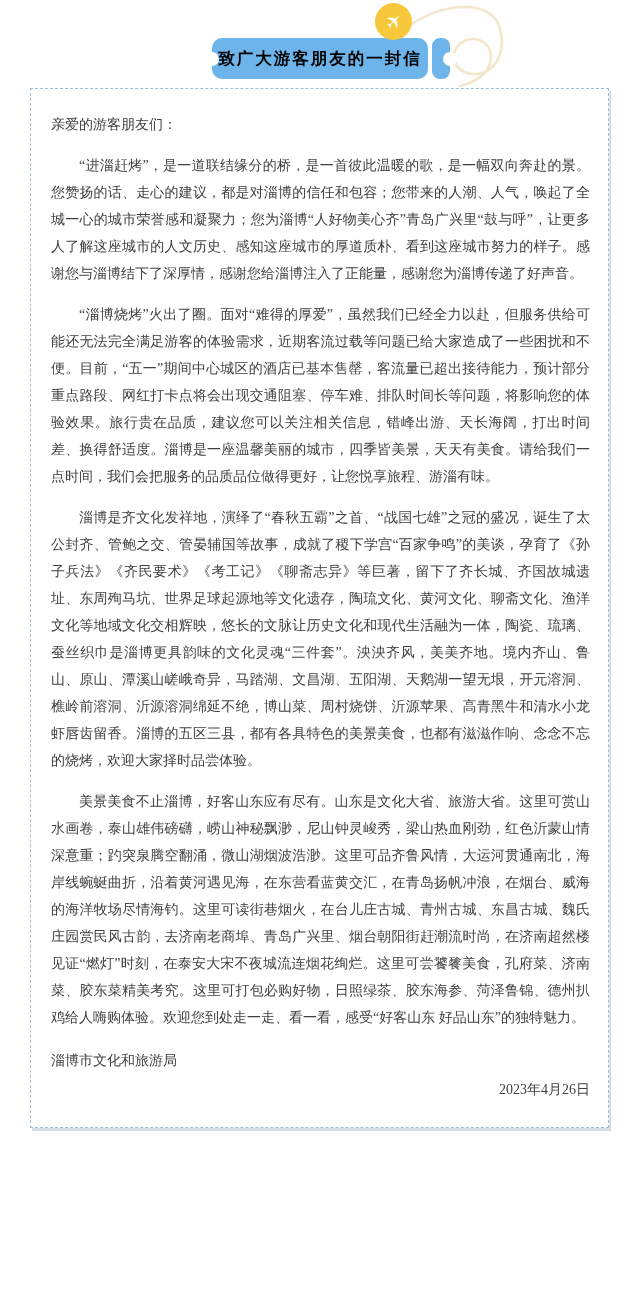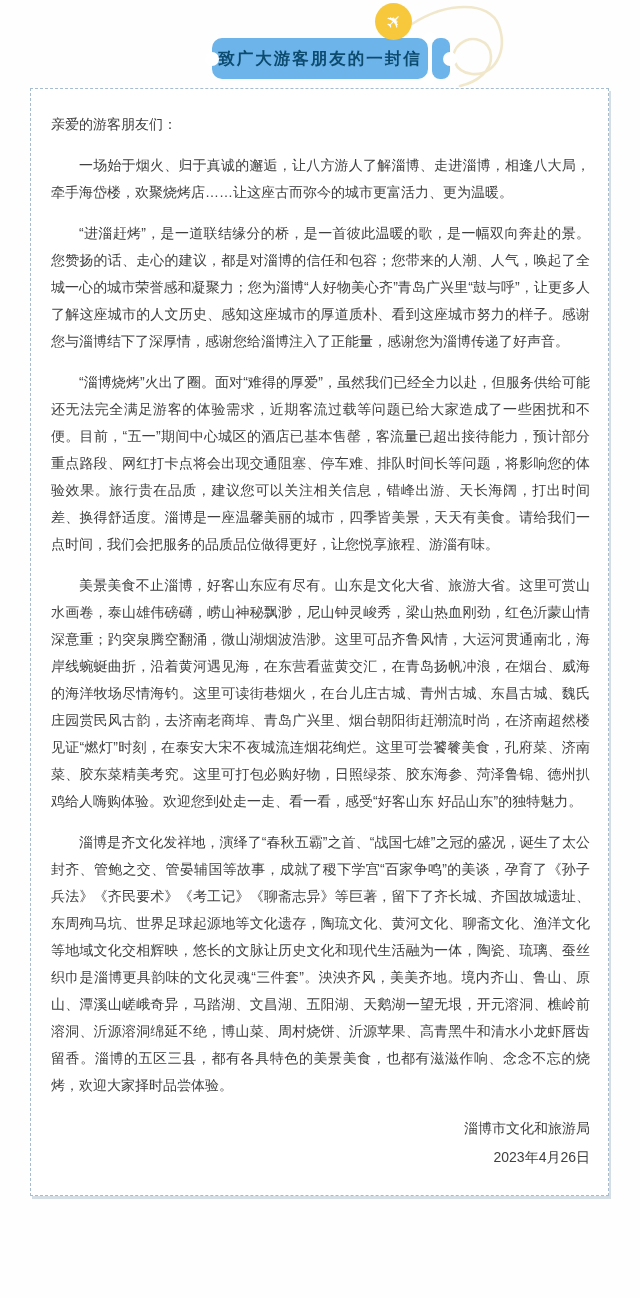--- a/index.html
+++ b/index.html
@@ -19,36 +19,36 @@
   .badge-main{
     position:absolute;left:0;top:0;width:216px;height:41px;background:#6db4ea;border-radius:10px;
     display:flex;align-items:center;justify-content:center;
   }
   .badge-stub{position:absolute;left:220px;top:0;width:18px;height:41px;background:#6db4ea;border-radius:8px;}
   .notch{position:absolute;background:#ffffff;border-radius:50%;}
   .notch-left{width:14px;height:14px;left:-7px;top:13.5px;}
   .notch-right{width:14px;height:14px;right:-7px;top:13.5px;}
   .notch-top{width:11px;height:11px;left:212px;top:-6px;}
   .notch-bottom{width:11px;height:11px;left:212px;bottom:-6px;}
-  .badge-title{color:#0c4a6e;font-size:16.5px;font-weight:bold;letter-spacing:2px;white-space:nowrap;}
+  .badge-title{color:#000000;font-size:16.5px;font-weight:bold;letter-spacing:2px;white-space:nowrap;}
 
   
   .card{
     position:relative;margin:0 31px 14px 30px;background:#ffffff;
     border:1px dashed #a8bcd0;
     box-shadow:2px 3px 0 rgba(148,168,190,0.38);
     padding:22px 18px 24px 20px;
   }
   .card p{
     margin:0 0 14px 0;
     font-size:14px;line-height:27px;color:#404040;
-    text-align:justify;text-indent:2em;font-weight:500;
+    text-align:justify;text-indent:2em;font-weight:500;font-family:Liberation Serif, serif;
   }
   .card p.salutation{text-indent:0;}
-  .card p.sig{ text-align:right;text-indent:0;margin:16px 0 0 0;}
+  .card p.sig{ text-indent:0;margin:16px 0 0 0;}
   .card p.sig-date{text-align:right;text-indent:0;margin:2px 0 0 0;}
 </style>
 </head>
 <body>
 
 <div class="page">
 
   <div class="header">
 
     <div class="trail">
@@ -69,22 +69,21 @@
       <div class="badge-stub">
         <span class="notch notch-right"></span>
       </div>
       <span class="notch notch-top"></span>
       <span class="notch notch-bottom"></span>
     </div>
   </div>
 
   <div class="card">
     <p class="salutation">亲爱的游客朋友们：</p>
-    <p>一场始于烟火、归于真诚的邂逅，让八方游人了解淄博、走进淄博，相逢八大局，牵手海岱楼，欢聚烧烤店……让这座古而弥今的城市更富活力、更为温暖。</p>
     <p>“进淄赶烤”，是一道联结缘分的桥，是一首彼此温暖的歌，是一幅双向奔赴的景。您赞扬的话、走心的建议，都是对淄博的信任和包容；您带来的人潮、人气，唤起了全城一心的城市荣誉感和凝聚力；您为淄博“人好物美心齐”青岛广兴里“鼓与呼”，让更多人了解这座城市的人文历史、感知这座城市的厚道质朴、看到这座城市努力的样子。感谢您与淄博结下了深厚情，感谢您给淄博注入了正能量，感谢您为淄博传递了好声音。</p>
     <p>“淄博烧烤”火出了圈。面对“难得的厚爱”，虽然我们已经全力以赴，但服务供给可能还无法完全满足游客的体验需求，近期客流过载等问题已给大家造成了一些困扰和不便。目前，“五一”期间中心城区的酒店已基本售罄，客流量已超出接待能力，预计部分重点路段、网红打卡点将会出现交通阻塞、停车难、排队时间长等问题，将影响您的体验效果。旅行贵在品质，建议您可以关注相关信息，错峰出游、天长海阔，打出时间差、换得舒适度。淄博是一座温馨美丽的城市，四季皆美景，天天有美食。请给我们一点时间，我们会把服务的品质品位做得更好，让您悦享旅程、游淄有味。</p>
+    <p>淄博是齐文化发祥地，演绎了“春秋五霸”之首、“战国七雄”之冠的盛况，诞生了太公封齐、管鲍之交、管晏辅国等故事，成就了稷下学宫“百家争鸣”的美谈，孕育了《孙子兵法》《齐民要术》《考工记》《聊斋志异》等巨著，留下了齐长城、齐国故城遗址、东周殉马坑、世界足球起源地等文化遗存，陶琉文化、黄河文化、聊斋文化、渔洋文化等地域文化交相辉映，悠长的文脉让历史文化和现代生活融为一体，陶瓷、琉璃、蚕丝织巾是淄博更具韵味的文化灵魂“三件套”。泱泱齐风，美美齐地。境内齐山、鲁山、原山、潭溪山嵯峨奇异，马踏湖、文昌湖、五阳湖、天鹅湖一望无垠，开元溶洞、樵岭前溶洞、沂源溶洞绵延不绝，博山菜、周村烧饼、沂源苹果、高青黑牛和清水小龙虾唇齿留香。淄博的五区三县，都有各具特色的美景美食，也都有滋滋作响、念念不忘的烧烤，欢迎大家择时品尝体验。</p>
     <p>美景美食不止淄博，好客山东应有尽有。山东是文化大省、旅游大省。这里可赏山水画卷，泰山雄伟磅礴，崂山神秘飘渺，尼山钟灵峻秀，梁山热血刚劲，红色沂蒙山情深意重；趵突泉腾空翻涌，微山湖烟波浩渺。这里可品齐鲁风情，大运河贯通南北，海岸线蜿蜒曲折，沿着黄河遇见海，在东营看蓝黄交汇，在青岛扬帆冲浪，在烟台、威海的海洋牧场尽情海钓。这里可读街巷烟火，在台儿庄古城、青州古城、东昌古城、魏氏庄园赏民风古韵，去济南老商埠、青岛广兴里、烟台朝阳街赶潮流时尚，在济南超然楼见证“燃灯”时刻，在泰安大宋不夜城流连烟花绚烂。这里可尝饕餮美食，孔府菜、济南菜、胶东菜精美考究。这里可打包必购好物，日照绿茶、胶东海参、菏泽鲁锦、德州扒鸡给人嗨购体验。欢迎您到处走一走、看一看，感受“好客山东 好品山东”的独特魅力。</p>
-    <p>淄博是齐文化发祥地，演绎了“春秋五霸”之首、“战国七雄”之冠的盛况，诞生了太公封齐、管鲍之交、管晏辅国等故事，成就了稷下学宫“百家争鸣”的美谈，孕育了《孙子兵法》《齐民要术》《考工记》《聊斋志异》等巨著，留下了齐长城、齐国故城遗址、东周殉马坑、世界足球起源地等文化遗存，陶琉文化、黄河文化、聊斋文化、渔洋文化等地域文化交相辉映，悠长的文脉让历史文化和现代生活融为一体，陶瓷、琉璃、蚕丝织巾是淄博更具韵味的文化灵魂“三件套”。泱泱齐风，美美齐地。境内齐山、鲁山、原山、潭溪山嵯峨奇异，马踏湖、文昌湖、五阳湖、天鹅湖一望无垠，开元溶洞、樵岭前溶洞、沂源溶洞绵延不绝，博山菜、周村烧饼、沂源苹果、高青黑牛和清水小龙虾唇齿留香。淄博的五区三县，都有各具特色的美景美食，也都有滋滋作响、念念不忘的烧烤，欢迎大家择时品尝体验。</p>
     <p class="sig">淄博市文化和旅游局</p>
     <p class="sig-date">2023年4月26日</p>
   </div>
 
 </div>
 
 </body></html>

